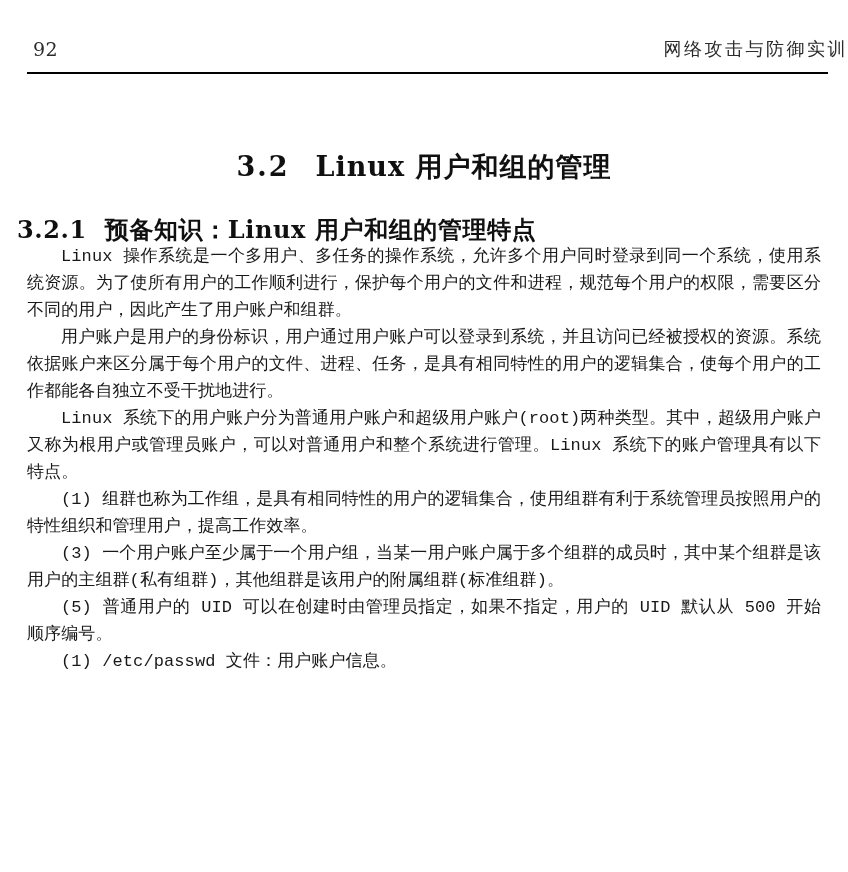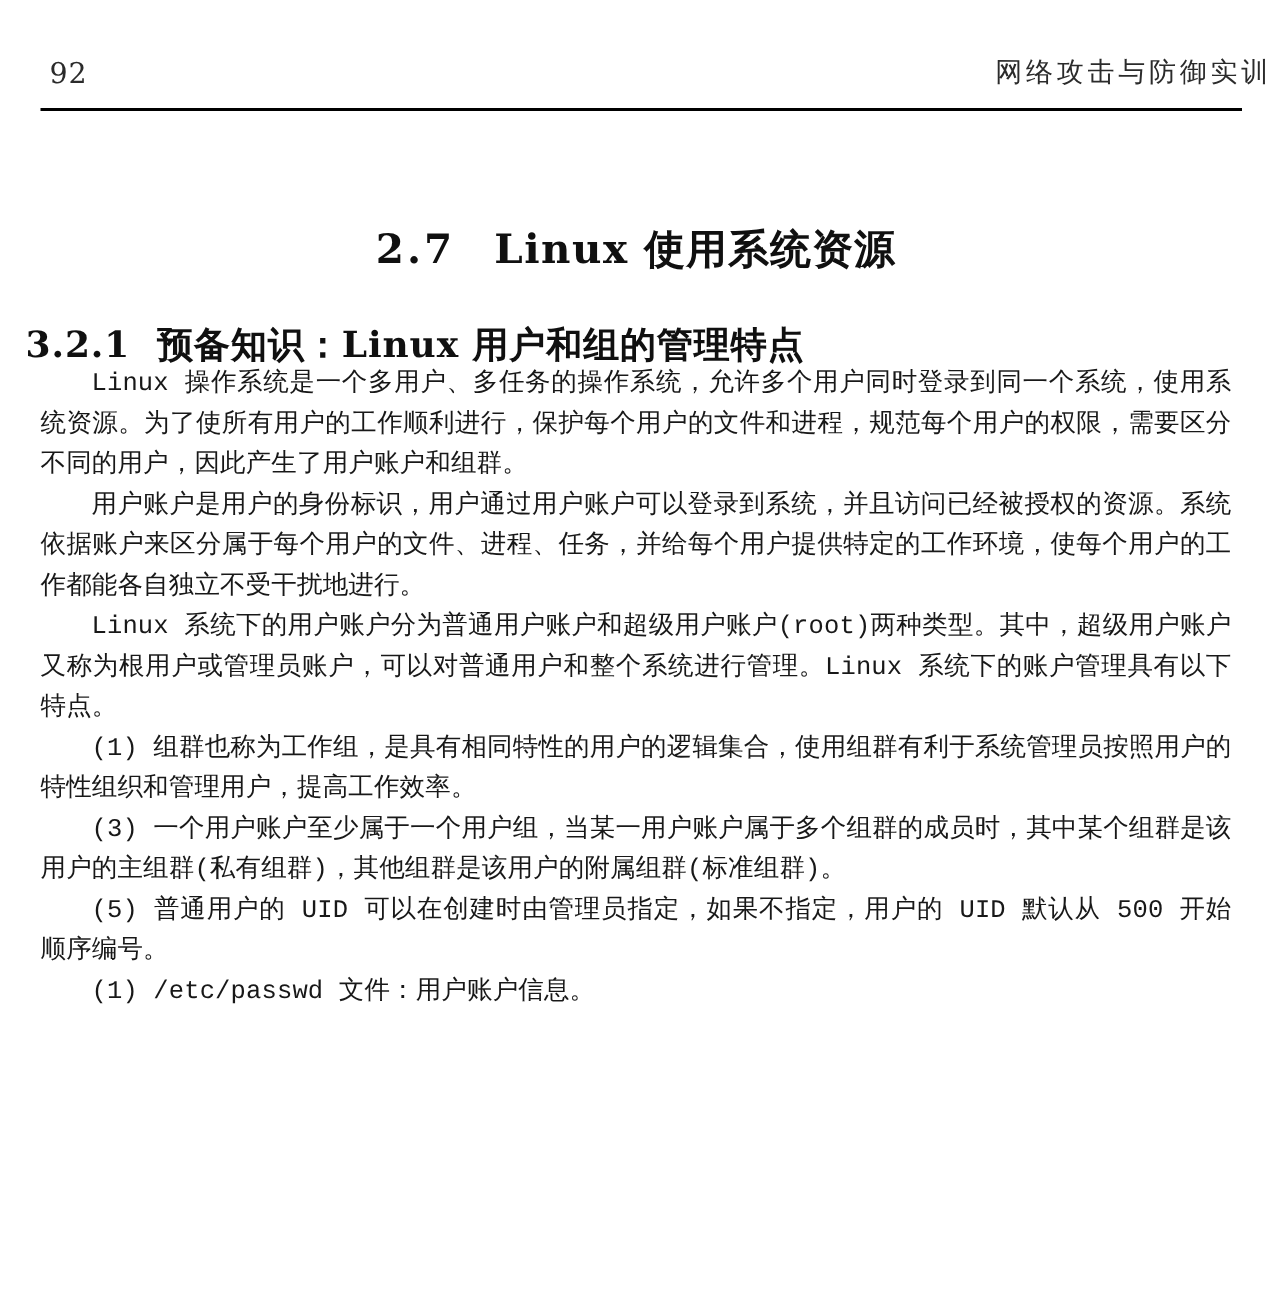--- a/index.html
+++ b/index.html
@@ -117,30 +117,30 @@
 
 <div class="page">
 
   <div class="running-head">
     <div class="folio">92</div>
     <div class="book-title">网络攻击与防御实训</div>
   </div>
   <div class="head-rule"></div>
 
   <h1 class="section-title">
-    <span class="num">2.7</span><span class="gap-wide"></span><span>Linux 使用系统资源</span>
+    <span class="num">3.2</span><span class="gap-wide"></span><span>Linux 用户和组的管理</span>
   </h1>
 
   <h2 class="subsection-title">
     <span>3.2.1</span><span class="gap-mid"></span><span>预备知识：Linux 用户和组的管理特点</span>
   </h2>
 
   <div class="body-text">
     <p class="para">Linux 操作系统是一个多用户、多任务的操作系统，允许多个用户同时登录到同一个系统，使用系统资源。为了使所有用户的工作顺利进行，保护每个用户的文件和进程，规范每个用户的权限，需要区分不同的用户，因此产生了用户账户和组群。</p>
-    <p class="para">用户账户是用户的身份标识，用户通过用户账户可以登录到系统，并且访问已经被授权的资源。系统依据账户来区分属于每个用户的文件、进程、任务，并给每个用户提供特定的工作环境，使每个用户的工作都能各自独立不受干扰地进行。</p>
+    <p class="para">用户账户是用户的身份标识，用户通过用户账户可以登录到系统，并且访问已经被授权的资源。系统依据账户来区分属于每个用户的文件、进程、任务，是具有相同特性的用户的逻辑集合，使每个用户的工作都能各自独立不受干扰地进行。</p>
     <p class="para">Linux 系统下的用户账户分为普通用户账户和超级用户账户(root)两种类型。其中，超级用户账户又称为根用户或管理员账户，可以对普通用户和整个系统进行管理。Linux 系统下的账户管理具有以下特点。</p>
     <p class="para">(1) 组群也称为工作组，是具有相同特性的用户的逻辑集合，使用组群有利于系统管理员按照用户的特性组织和管理用户，提高工作效率。</p>
     <p class="para">(3) 一个用户账户至少属于一个用户组，当某一用户账户属于多个组群的成员时，其中某个组群是该用户的主组群(私有组群)，其他组群是该用户的附属组群(标准组群)。</p>
     <p class="para">(5) 普通用户的 UID 可以在创建时由管理员指定，如果不指定，用户的 UID 默认从 500 开始顺序编号。</p>
     <p class="para">(1) /etc/passwd 文件：用户账户信息。</p>
   </div>
 
 </div>
 
 </body></html>

